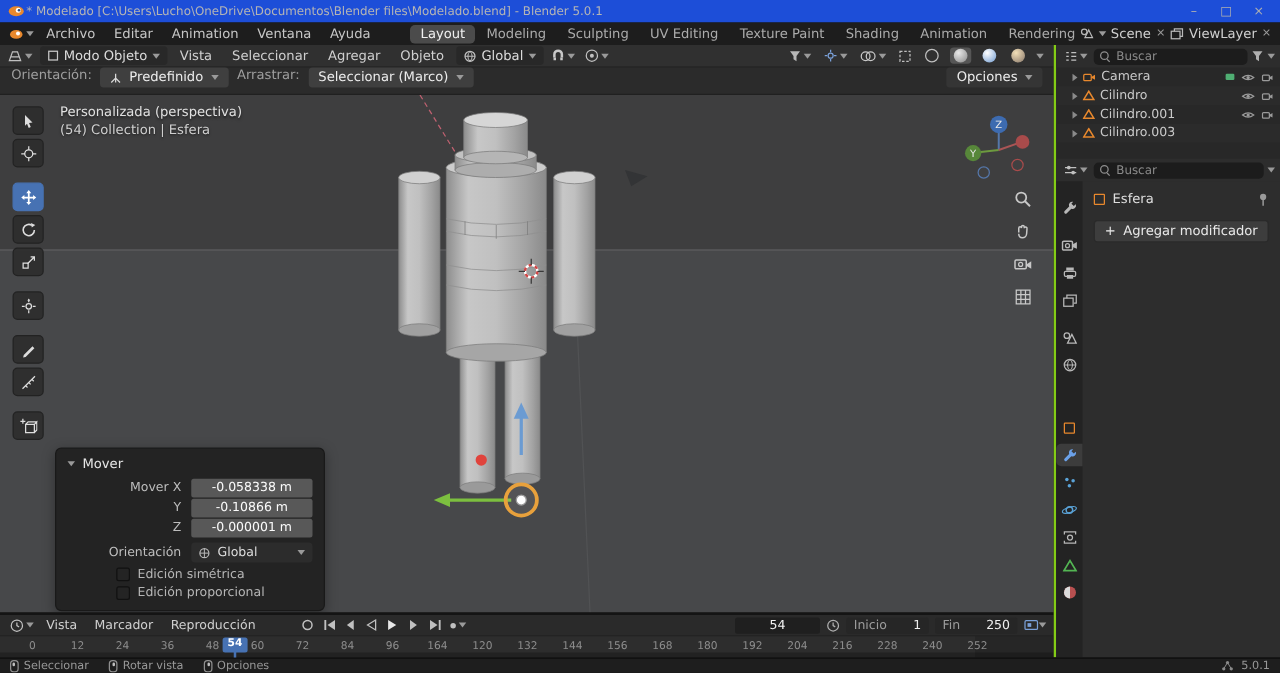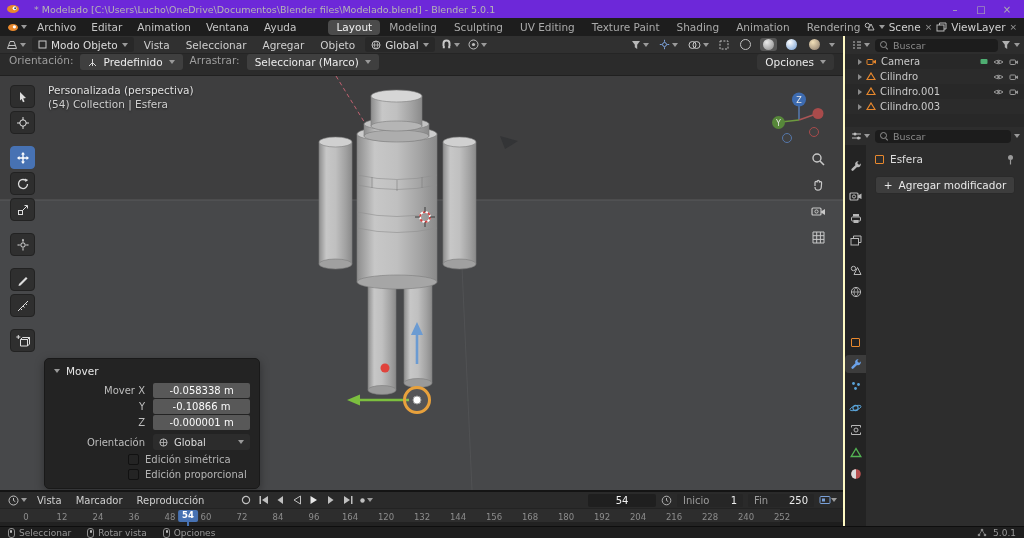--- a/index.html
+++ b/index.html
@@ -2,21 +2,21 @@
 <html><head>
 <meta charset="utf-8">
 <style>
 *{margin:0;padding:0;box-sizing:border-box}
 html,body{width:1024px;height:538px;background:#111;font-family:"DejaVu Sans","Liberation Sans",sans-serif;font-size:10.5px;color:#ccc;overflow:hidden}
 body{position:relative}
 svg{display:block}
 .chev{width:0;height:0;border-left:3px solid transparent;border-right:3px solid transparent;border-top:4px solid #9a9a9a;display:inline-block;flex:none}
 .chev-r{width:0;height:0;border-top:3.5px solid transparent;border-bottom:3.5px solid transparent;border-left:4.5px solid #8a8a8a;display:inline-block;flex:none}
 
-.titlebar{position:absolute;left:0;top:0;width:1024px;height:18px;background:#6d28d9;display:flex;align-items:center;padding:0 6px;gap:14px}
+.titlebar{position:absolute;left:0;top:0;width:1024px;height:18px;background:#1d4ed8;display:flex;align-items:center;padding:0 6px;gap:1px}
 .titlebar .title{font-size:9.5px;color:#b5b5b5;white-space:nowrap}
 .win-controls{margin-left:auto;display:flex;gap:4px}
 .win-btn{width:22px;height:15px;display:flex;align-items:center;justify-content:center;color:#b0b0b0;font-size:10px}
 
 .menubar{position:absolute;left:0;top:18px;width:1024px;height:18px;background:#1d1d1d;display:flex;align-items:center;padding:0 5px;gap:1px}
 .menu-item{padding:1px 7px;color:#c6c6c6;border-radius:3px;white-space:nowrap}
 .ws-tabs{display:flex;margin-left:24px;gap:1px;overflow:hidden;max-width:560px}
 .ws-tab{padding:1.5px 8px;color:#ababab;border-radius:4px;white-space:nowrap}
 .ws-tab.active{background:#4b4b4b;color:#f0f0f0}
 .mb-right{margin-left:auto;display:flex;align-items:center;gap:4px;padding-right:2px;white-space:nowrap}
@@ -52,40 +52,40 @@
 .side-tools{position:absolute;right:16px;top:74px;display:flex;flex-direction:column;gap:8px;align-items:center}
 .side-btn{width:18px;height:18px;display:flex;align-items:center;justify-content:center;border-radius:9px}
 
 .mover{position:absolute;left:44px;top:282px;width:216px;background:rgba(33,33,33,.96);border:1px solid #191919;border-radius:5px;padding:3px 0 8px;box-shadow:0 3px 10px rgba(0,0,0,.35)}
 .mover-h{display:flex;align-items:center;gap:6px;padding:3px 9px 5px;color:#e6e6e6}
 .m-row{display:flex;align-items:center;margin:1px 9px 1px 16px}
 .m-label{width:92px;text-align:right;padding-right:8px;color:#bdbdbd;font-size:10px;white-space:nowrap}
 .m-field{flex:1;height:15px;background:#585858;border-radius:2px;color:#fbfbfb;font-size:10px;display:flex;align-items:center;justify-content:center}
 .m-dd{flex:1;height:16px;background:#2c2c2c;border-radius:3px;display:flex;align-items:center;gap:6px;padding:0 6px;color:#dcdcdc;font-size:10px}
 .m-dd .chev{margin-left:auto}
-.m-check-row{display:flex;align-items:flex-start;gap:6px;margin:4px 9px 0 83px;color:#b5b5b5;font-size:10px;white-space:nowrap}
+.m-check-row{display:flex;align-items:flex-start;gap:6px;margin:4px 9px 0 48px;color:#b5b5b5;font-size:10px;white-space:nowrap}
 .checkbox{width:11px;height:11px;background:#242424;border:1px solid #111;border-radius:2px;flex:none}
 
 .timeline{position:absolute;left:0;top:490px;width:843px;height:36px;border-top:2px solid #141414}
 .tl-head{height:16px;background:#2a2a2a;display:flex;align-items:center;gap:2px;padding:0 6px}
 .tl-head .menu-label{font-size:10px}
 .transport{display:flex;gap:1px;margin-left:26px;align-items:center}
 .tr-btn{width:16px;height:13px;display:flex;align-items:center;justify-content:center;border-radius:2px}
 .tl-right{margin-left:auto;display:flex;gap:5px;align-items:center}
 .frame-field{width:68px;height:13px;background:#1f1f1f;border-radius:2px;color:#f2f2f2;text-align:center;font-size:10px;line-height:13px}
 .range-field{width:66px;height:13px;display:flex;justify-content:space-between;align-items:center;padding:0 6px;background:#262626;border-radius:2px;font-size:10px}
 .range-field .rl{color:#9c9c9c}.range-field .rv{color:#ededed}
 .tl-ruler{height:18px;background:#2d2d2d;position:relative;border-top:1px solid #232323}
 .tick{position:absolute;top:3px;transform:translateX(-50%);font-size:8.5px;color:#8d8d8d}
 .ruler-track{position:absolute;left:0;right:0;bottom:0;height:4px;background:#222}
 .oor{position:absolute;left:780px;right:0;top:0;bottom:0;background:rgba(15,15,15,.22)}
 .playhead{position:absolute;left:188px;top:1px;transform:translateX(-50%);background:#4772b3;color:#fff;font-size:8.5px;font-weight:bold;padding:0 4px;border-radius:2px;line-height:11.5px;z-index:2}
 .playhead-line{position:absolute;left:187px;top:12px;width:2px;bottom:0;background:#4772b3;z-index:1}
 
-.right-col{position:absolute;left:843px;top:36px;width:181px;height:490px;border-left:2px solid #fef9c3;background:#282828}
+.right-col{position:absolute;left:843px;top:36px;width:181px;height:490px;border-left:2px solid #84cc16;background:#282828}
 .panel-head{height:18px;background:#2d2d2d;display:flex;align-items:center;gap:3px;padding:0 4px}
 .searchbox{flex:1;height:13px;background:#1c1c1c;border-radius:4px;display:flex;align-items:center;gap:4px;padding:0 5px;color:#8a8a8a;font-size:9.5px;min-width:0}
 .srch{position:relative;width:9px;height:9px;flex:none}
 .srch::before{content:"";position:absolute;left:0;top:0;width:5px;height:5px;border:1.1px solid #8f8f8f;border-radius:50%}
 .srch::after{content:"";position:absolute;left:6px;top:6px;width:3.4px;height:1.3px;background:#8f8f8f;transform:rotate(45deg);transform-origin:0 0}
 .outliner{height:91px;overflow:hidden;background:#282828}
 .out-row{height:15px;display:flex;align-items:center;gap:4px;padding:0 5px 0 13px;font-size:10px;color:#c9c9c9;white-space:nowrap}
 .out-row:nth-child(odd){background:#2b2b2b}
 .row-icons{margin-left:auto;display:flex;gap:5px;align-items:center}
 .properties{position:absolute;top:91px;left:0;right:0;bottom:0;background:#2d2d2d}

